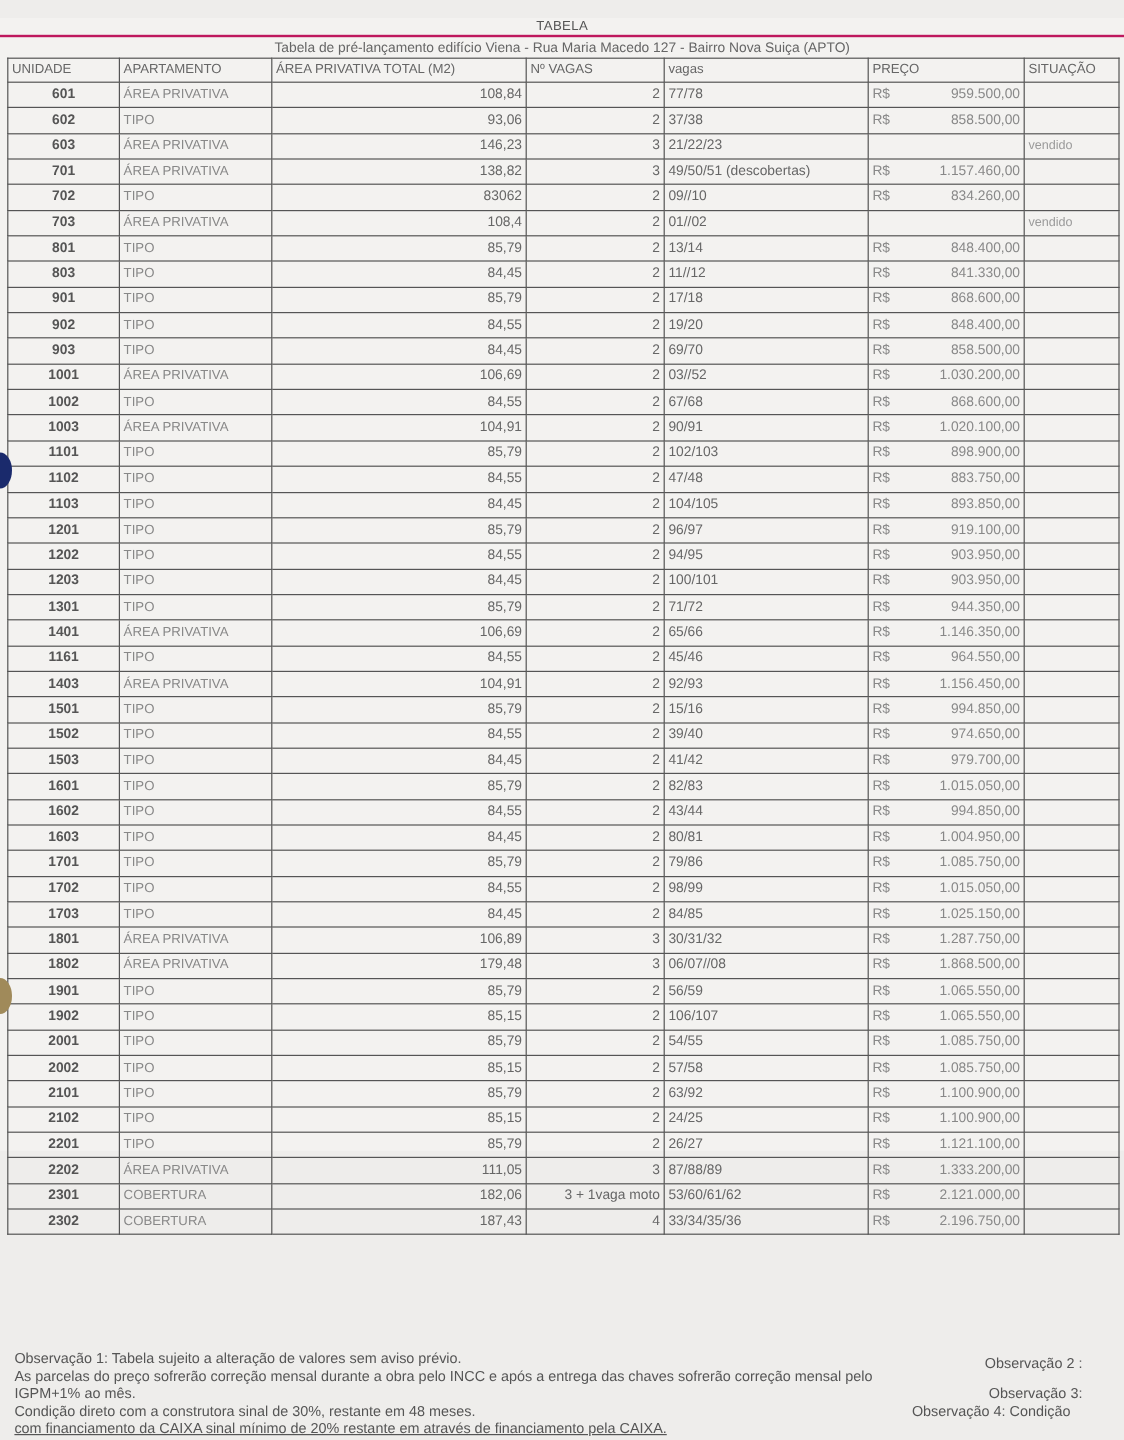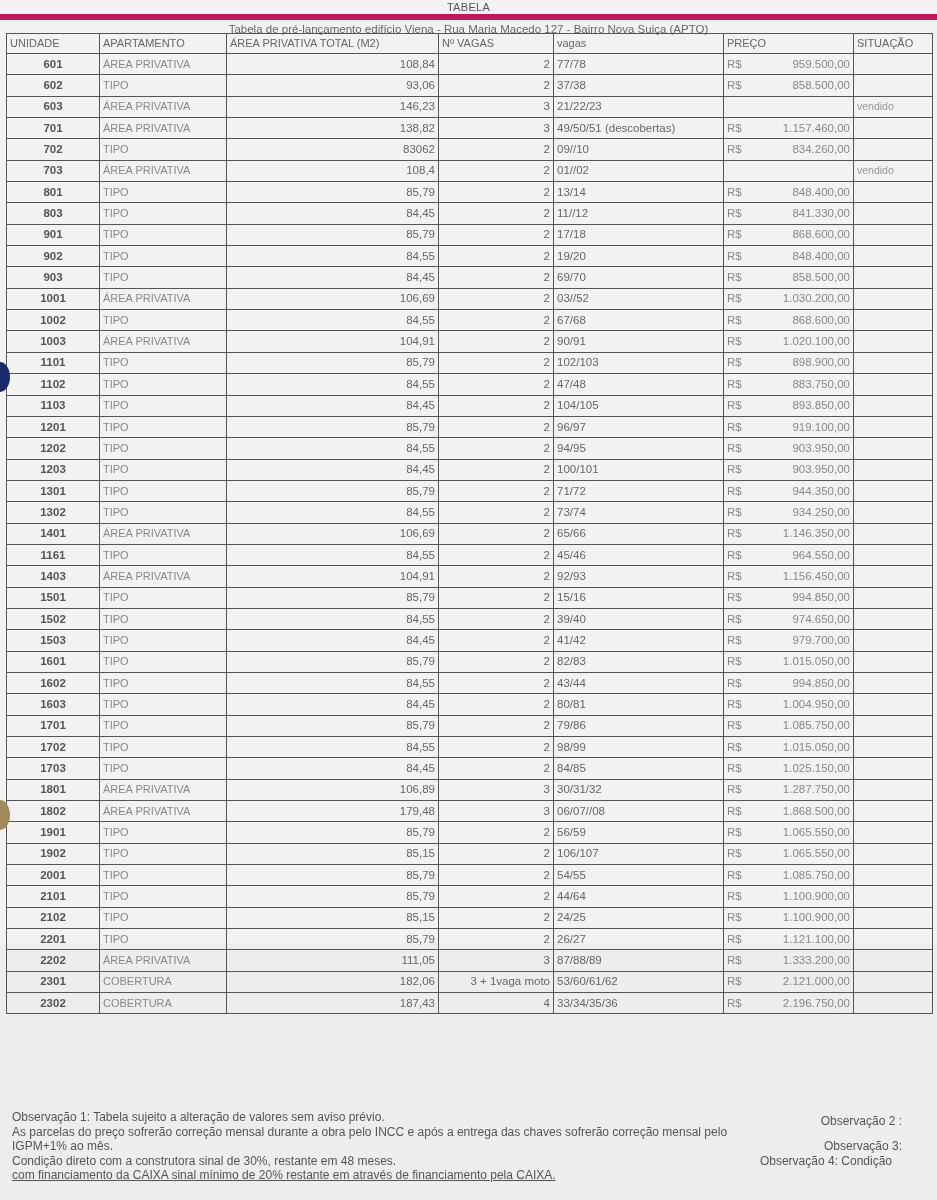--- a/index.html
+++ b/index.html
@@ -1,19 +1,19 @@
 <!DOCTYPE html>
 <html><head>
 <meta charset="utf-8">
 <style>
   html,body{margin:0;padding:0;}
   body{width:937px;height:1200px;background:#eeedeb;position:relative;overflow:hidden;font-family:"Liberation Sans",sans-serif;}
-  .sheet{position:absolute;left:0;top:0;width:937px;height:944px;background:#f3f2f0;text-decoration:underline;}
+  .sheet{position:absolute;left:0;top:15px;width:937px;height:944px;background:#f3f2f0;text-decoration:underline;}
   .title{position:absolute;left:0;top:0;width:937px;height:14px;text-align:center;font-size:11px;color:#555;line-height:14px;letter-spacing:0.3px;}
-  .subtitle{position:absolute;left:0;top:14px;width:937px;height:19px;text-align:center;font-size:11.5px;color:#666;line-height:18px;border-top:6px solid #be185d;}
+  .subtitle{position:absolute;left:0;top:14px;width:937px;height:19px;text-align:center;font-size:11.5px;color:#666;line-height:18px;border-top:2px solid #be185d;}
   table{position:absolute;left:6px;top:33px;border-collapse:collapse;table-layout:fixed;width:926px;}
   td,th{border:1px solid #555;padding:0 3px;height:20.35px;font-size:11.5px;color:#777;white-space:nowrap;overflow:hidden;line-height:19px;}
   th{font-weight:normal;color:#666;text-align:left;font-size:11px;height:19px;}
   td.unid{text-align:center;font-weight:bold;color:#555;}
   td.area,td.nvag{text-align:right;color:#666;}
   td.vagas{color:#666;}
   td.apt{color:#888;font-size:11px;margin-left:33px;}
   td.preco{color:#888;}
   .rs{float:left;}
   .val{float:right;}
@@ -293,32 +293,20 @@
           <td class="area">85,79</td>
           <td class="nvag">2</td>
           <td class="vagas">71/72</td>
           <td class="preco">
             <span class="rs">R$</span>
             <span class="val">944.350,00</span>
           </td>
           <td class="sit"></td>
         </tr>
         <tr>
-          <td class="unid">1302</td>
-          <td class="apt">TIPO</td>
-          <td class="area">84,55</td>
-          <td class="nvag">2</td>
-          <td class="vagas">73/74</td>
-          <td class="preco">
-            <span class="rs">R$</span>
-            <span class="val">934.250,00</span>
-          </td>
-          <td class="sit"></td>
-        </tr>
-        <tr>
           <td class="unid">1401</td>
           <td class="apt">ÁREA PRIVATIVA</td>
           <td class="area">106,69</td>
           <td class="nvag">2</td>
           <td class="vagas">65/66</td>
           <td class="preco">
             <span class="rs">R$</span>
             <span class="val">1.146.350,00</span>
           </td>
           <td class="sit"></td>
@@ -509,25 +497,37 @@
           <td class="area">85,79</td>
           <td class="nvag">2</td>
           <td class="vagas">54/55</td>
           <td class="preco">
             <span class="rs">R$</span>
             <span class="val">1.085.750,00</span>
           </td>
           <td class="sit"></td>
         </tr>
         <tr>
+          <td class="unid">2002</td>
+          <td class="apt">TIPO</td>
+          <td class="area">85,15</td>
+          <td class="nvag">2</td>
+          <td class="vagas">57/58</td>
+          <td class="preco">
+            <span class="rs">R$</span>
+            <span class="val">1.085.750,00</span>
+          </td>
+          <td class="sit"></td>
+        </tr>
+        <tr>
           <td class="unid">2101</td>
           <td class="apt">TIPO</td>
           <td class="area">85,79</td>
           <td class="nvag">2</td>
-          <td class="vagas">44/64</td>
+          <td class="vagas">63/92</td>
           <td class="preco">
             <span class="rs">R$</span>
             <span class="val">1.100.900,00</span>
           </td>
           <td class="sit"></td>
         </tr>
         <tr>
           <td class="unid">2102</td>
           <td class="apt">TIPO</td>
           <td class="area">85,15</td>

